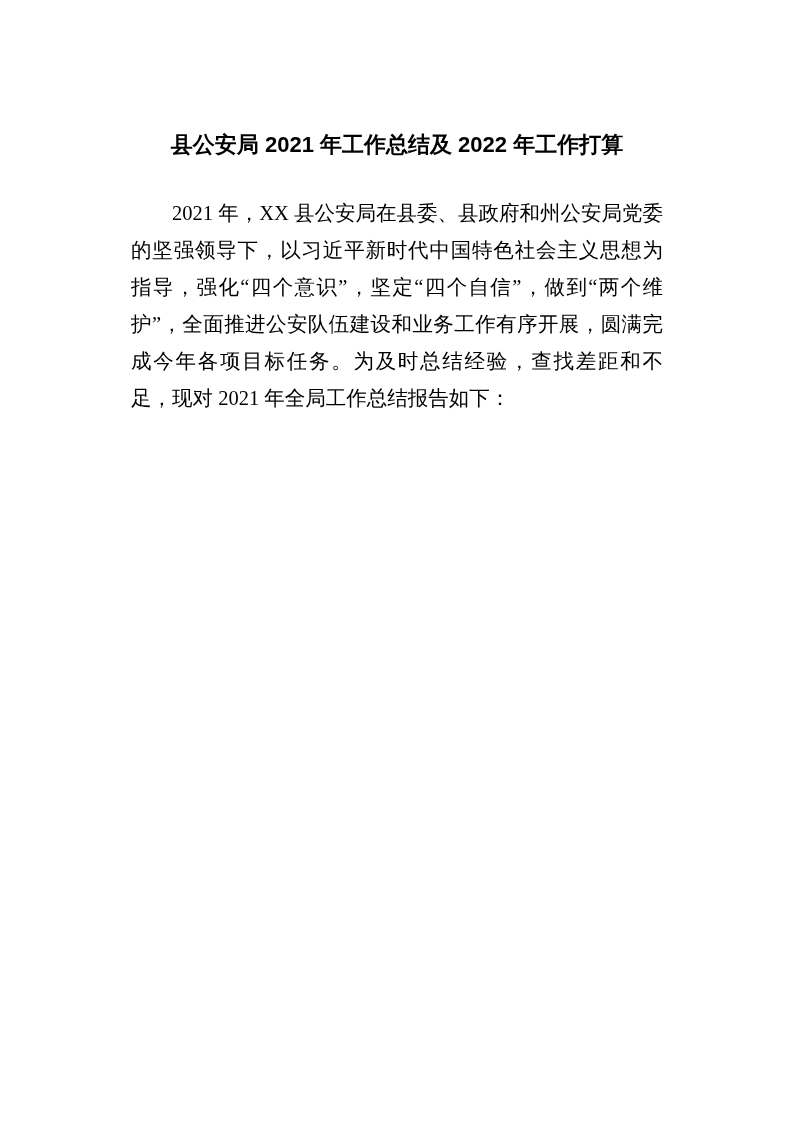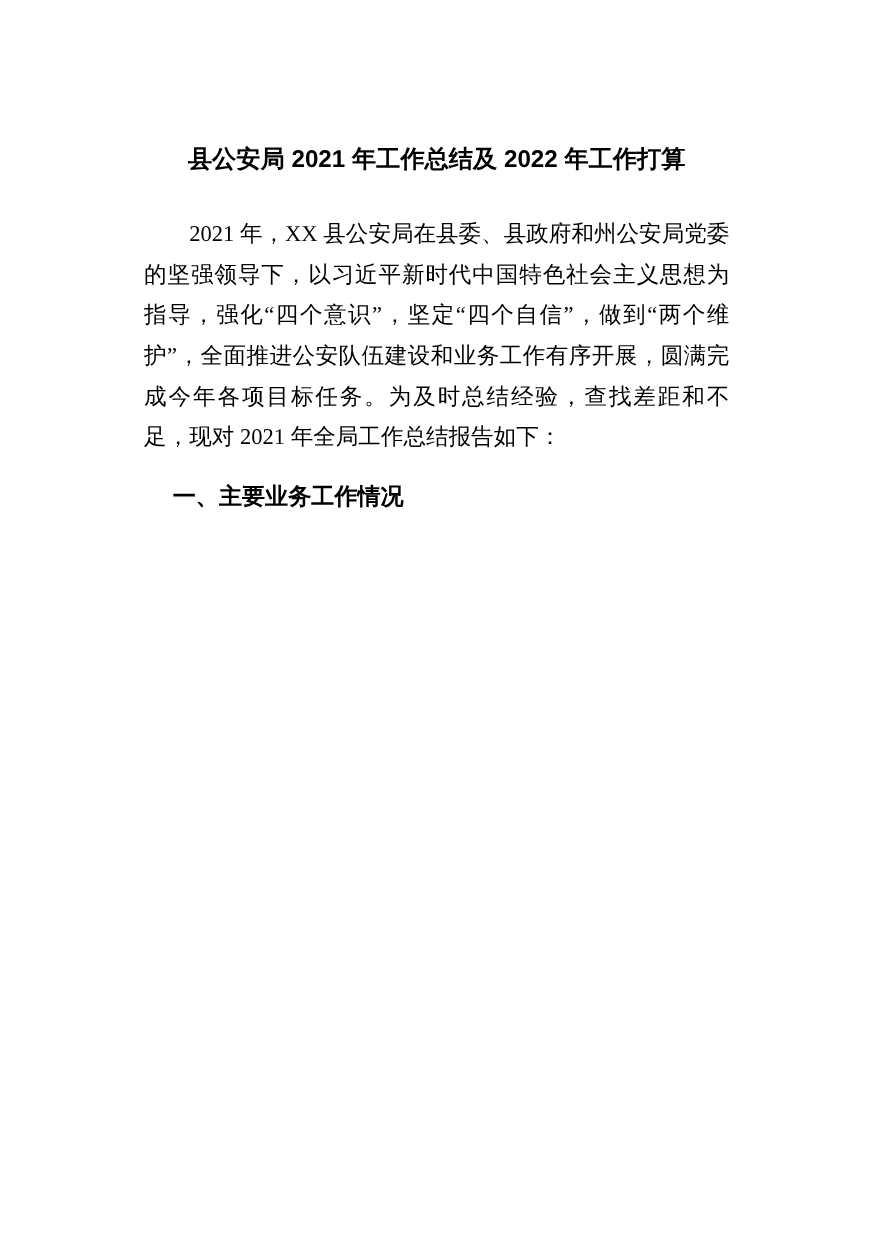--- a/index.html
+++ b/index.html
@@ -54,18 +54,17 @@
 </style>
 </head>
 <body>
 
 <div class="page">
 
   <h1 class="doc-title">县公安局 2021 年工作总结及 2022 年工作打算</h1>
 
   <p class="para">2021 年，XX 县公安局在县委、县政府和州公安局党委的坚强领导下，以习近平新时代中国特色社会主义思想为指导，强化“四个意识”，坚定“四个自信”，做到“两个维护”，全面推进公安队伍建设和业务工作有序开展，圆满完成今年各项目标任务。为及时总结经验，查找差距和不足，现对 2021 年全局工作总结报告如下：</p>
 
-  <h2 class="section-heading">一、主要业务工作情况</h2>
 
 
 
 
 </div>
 
 </body></html>

